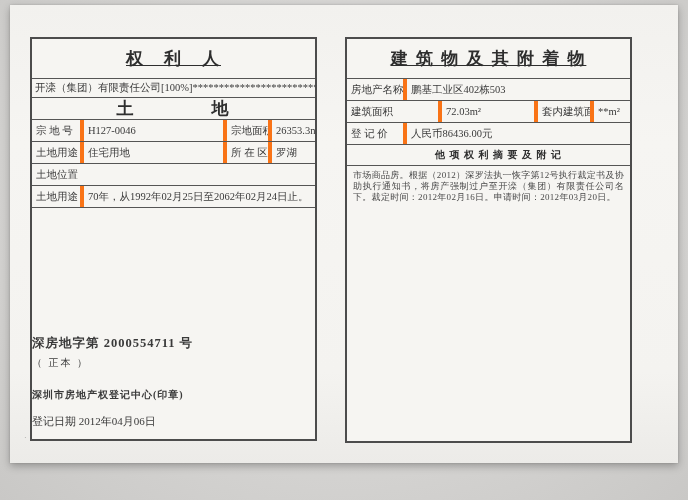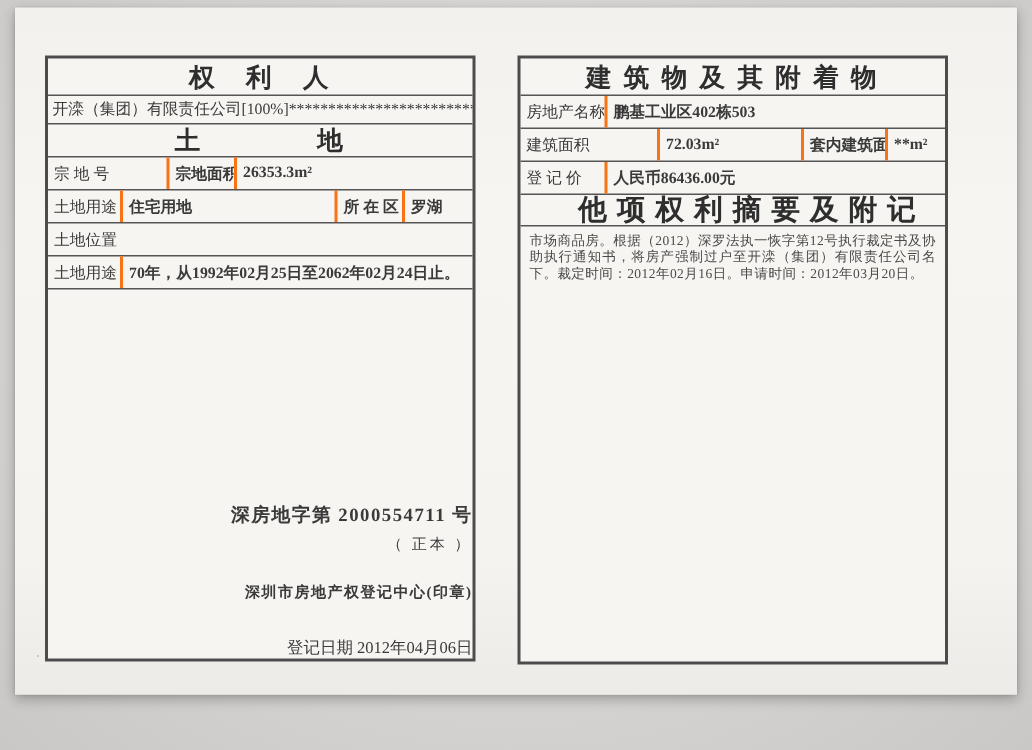--- a/index.html
+++ b/index.html
@@ -18,49 +18,49 @@
     position:absolute;border:2px solid #4c4c4c;background:#f6f5f2;
     box-sizing:border-box;
   }
   .panel-left{left:20px;top:32px;width:287px;height:404px;}
   .panel-right{left:335px;top:32px;width:287px;height:406px;}
   .hdr{
     display:flex;align-items:center;justify-content:center;
     font-weight:bold;color:#2e2e2e;letter-spacing:2px;
     border-bottom:1px solid #555;box-sizing:border-box;
   }
-  .hdr-big{height:25px;font-size:17px;}
+  .hdr-big{height:40px;font-size:17px;text-decoration:underline;}
   .hdr-mid{height:22px;font-size:17px;}
-  .hdr-small{height:21px;font-size:19px;letter-spacing:1px;padding-left:20px;}
+  .hdr-small{height:21px;font-size:10px;letter-spacing:1px;padding-left:20px;}
   .owner-row{
     height:19px;display:flex;align-items:center;padding:0 3px;
     font-size:10.5px;white-space:nowrap;overflow:hidden;
     border-bottom:1px solid #555;box-sizing:border-box;color:#3a3a3a;
   }
   .trow{
     display:flex;border-bottom:1px solid #555;box-sizing:border-box;
     font-size:10.5px;color:#3a3a3a;
   }
   .trow .c{
     padding:2px 4px;display:flex;align-items:center;box-sizing:border-box;
     white-space:nowrap;overflow:hidden;min-height:21px;
   }
-  .trow .c + .c{border-left:2px solid #f97316;font-weight:bold;}
+  .trow .c + .c{border-left:4px solid #f97316;}
   .lt-c1{width:48px;}  .lt-c2{width:112px;} .lt-c3{width:45px;margin-left:31px;} .lt-c4{flex:1;}
   .rt-c1{width:56px;}  .rt-c2{width:96px;margin-left:35px;}  .rt-c3{width:56px;} .rt-c4{flex:1;}
   .span-val{flex:1;}
   .label{color:#3a3a3a;}
   .footer{
-    position:absolute;left:0;right:0;top:296px;text-align:right;
+    position:absolute;left:0;right:0;top:296px;text-align:left;
     color:#3a3a3a;
   }
   .cert-no{font-size:12.5px;font-weight:bold;letter-spacing:1px;}
   .copy-type{font-size:10px;margin-top:4px;letter-spacing:2px;}
   .registry{font-size:10px;font-weight:bold;margin-top:18px;letter-spacing:1px;}
-  .reg-date{font-size:11px;margin-top:22px;}
+  .reg-date{font-size:11px;margin-top:12px;}
   .remarks{
     padding:4px 6px;font-size:9px;line-height:1.22;color:#4a4a4a;
     text-align:justify;letter-spacing:0.3px;
   }
   .mark{position:absolute;left:14px;top:428px;font-size:8px;color:#9a9a98;}
 </style>
 </head>
 <body>
 
 <div class="page">
@@ -69,20 +69,21 @@
     <div class="hdr hdr-big">权　利　人</div>
 
     <div class="owner-row">
       <span>开滦（集团）有限责任公司[100%]****************************</span>
     </div>
 
     <div class="hdr hdr-mid">土　　　　地</div>
 
     <div class="trow">
       <div class="c lt-c1 label">宗 地 号</div>
+      <div class="c lt-c2">H127-0046</div>
       <div class="c lt-c3 label">宗地面积</div>
       <div class="c lt-c4">26353.3m²</div>
     </div>
 
     <div class="trow">
       <div class="c lt-c1 label">土地用途</div>
       <div class="c lt-c2">住宅用地</div>
       <div class="c lt-c3 label">所 在 区</div>
       <div class="c lt-c4">罗湖</div>
     </div>

